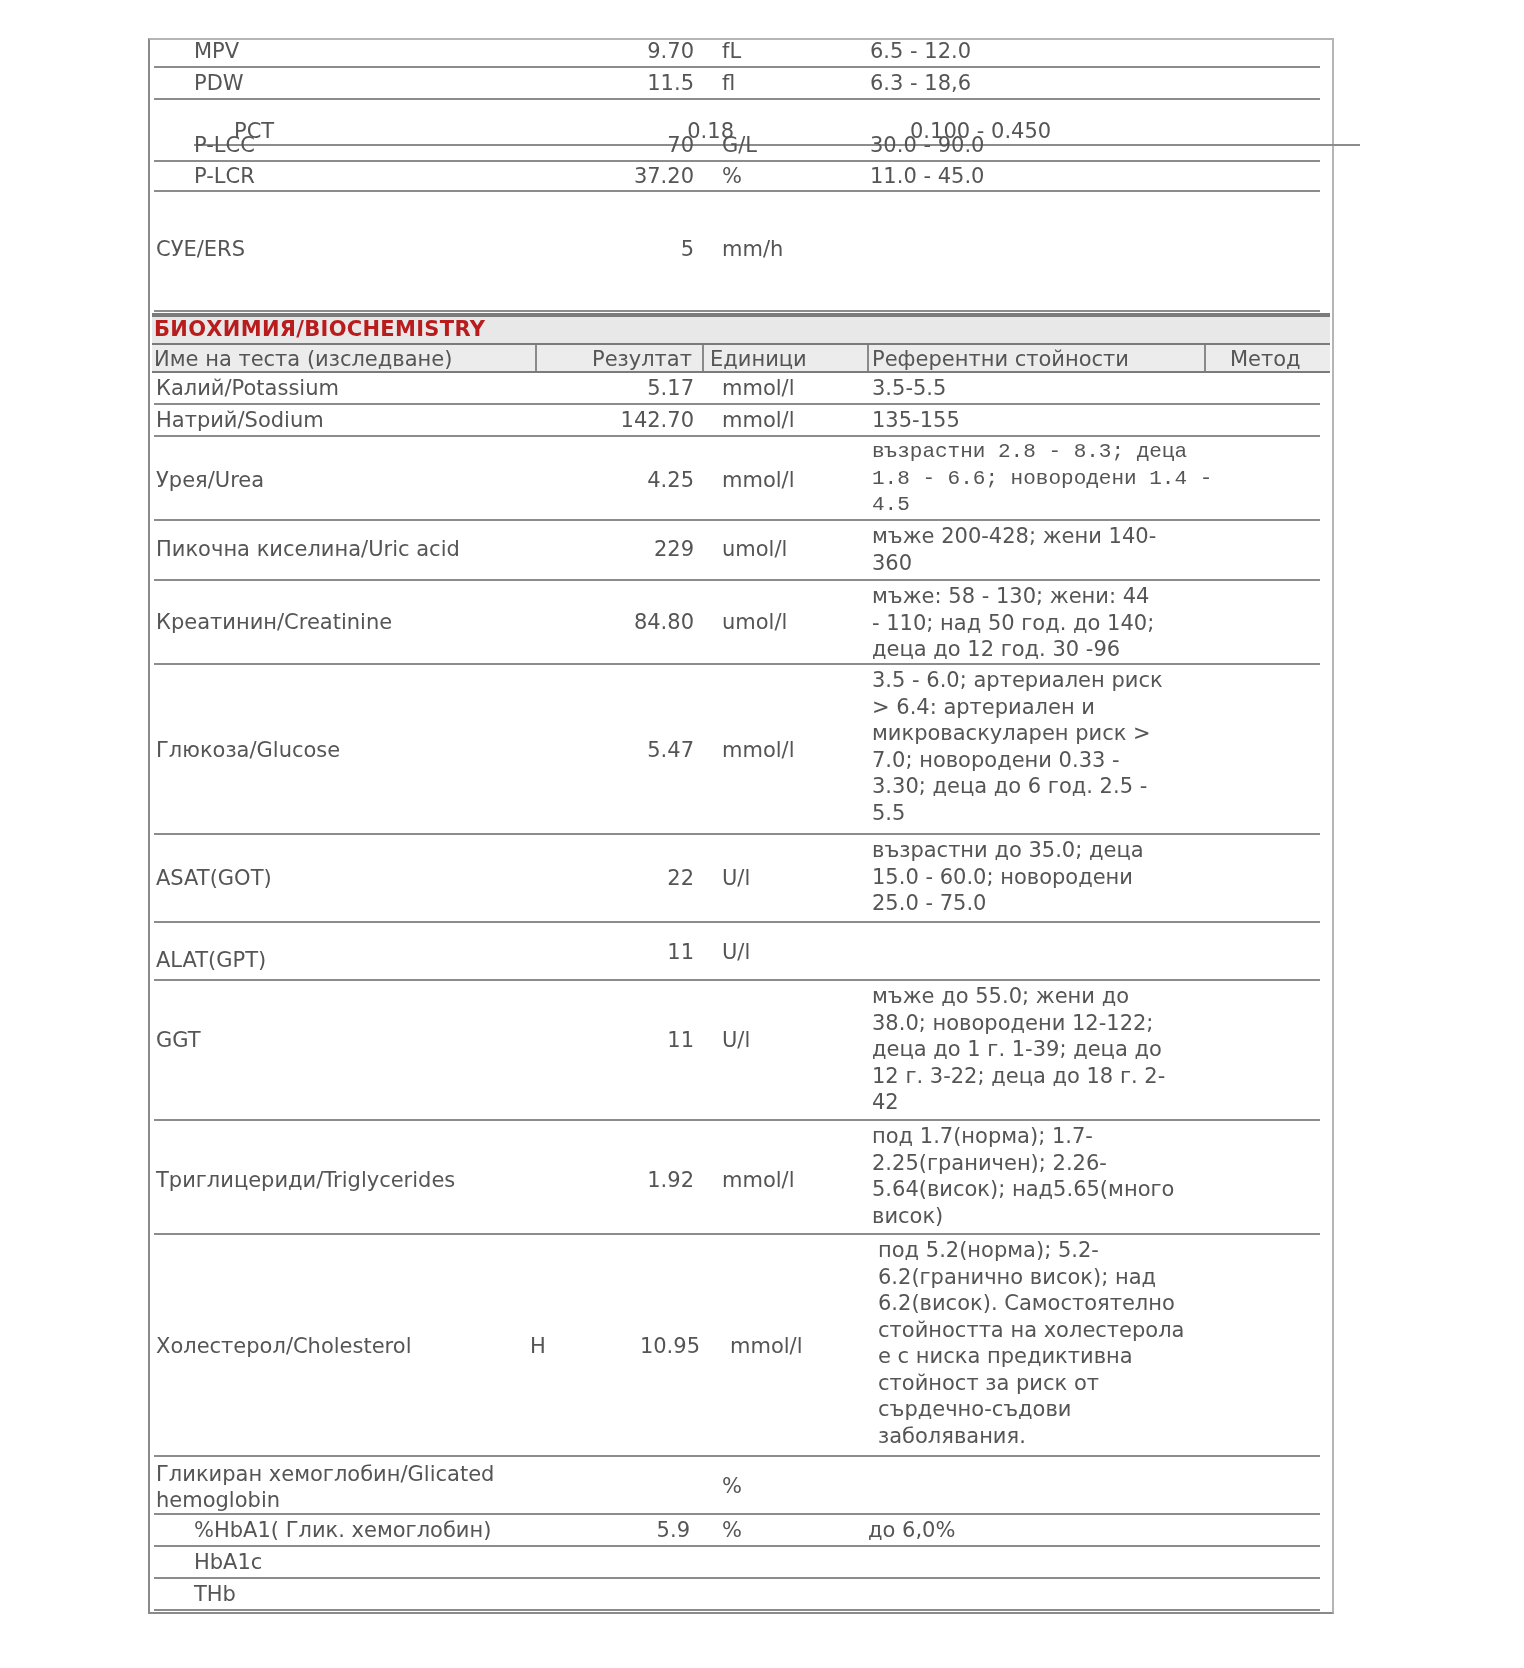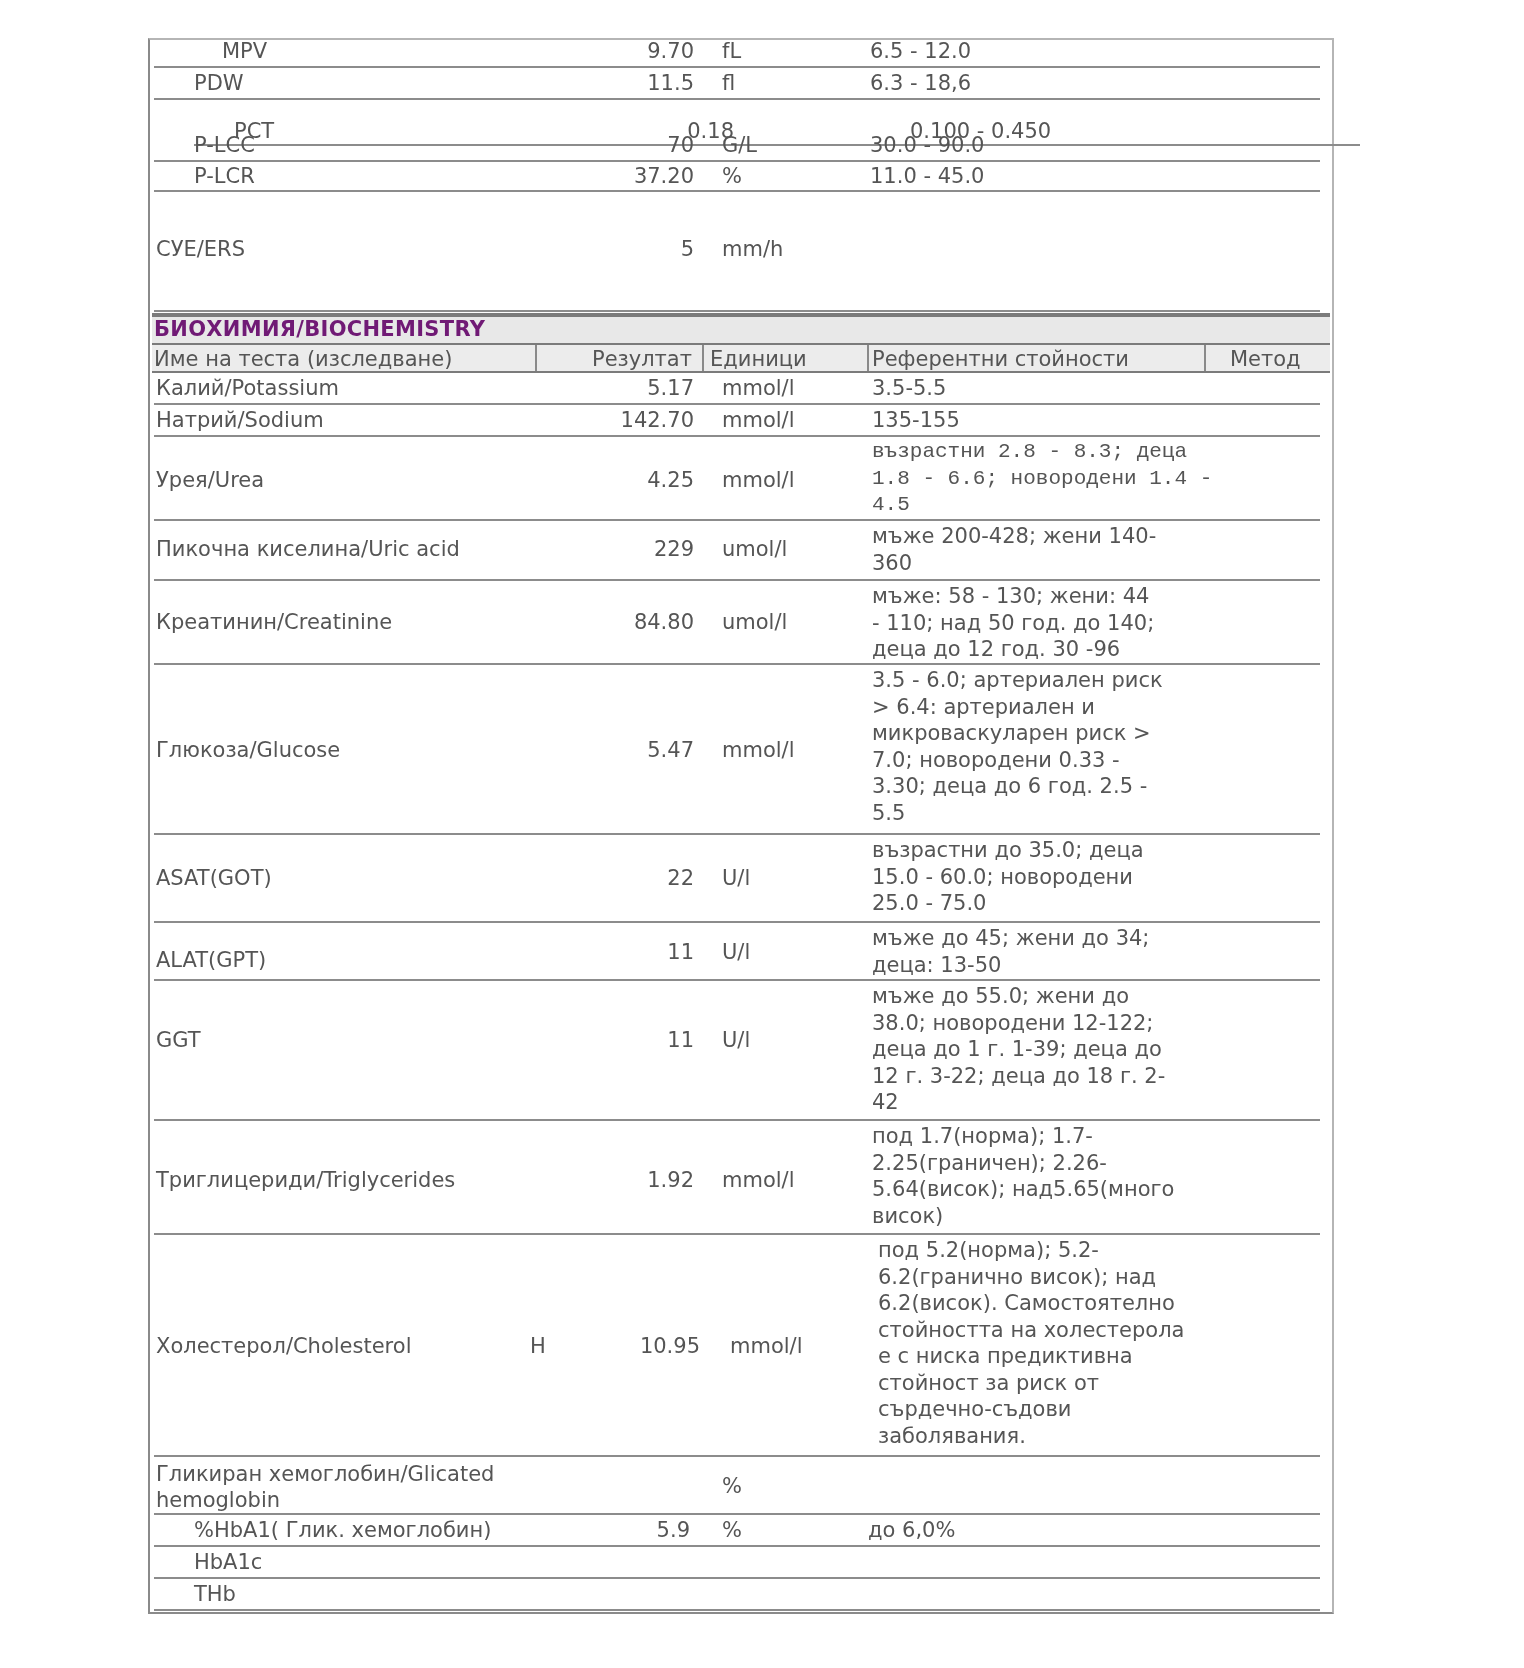--- a/index.html
+++ b/index.html
@@ -13,34 +13,34 @@
   .cell { position: absolute; white-space: nowrap; line-height: 27px; }
   .name { left: 6px; }
   .name.indent { left: 44px; }
   .res { right: 0; text-align: right; }
   .unit { }
   .ref { white-space: pre-line; line-height: 26.5px; }
   .flag { }
   .section { position: absolute; left: 152px; top: 313px; width: 1178px; height: 30px;
              background: #e8e8e8; border-top: 4px solid #7b7b7b; box-sizing: border-box; }
   .section-title { position: absolute; left: 2px; top: 0px; font-weight: bold; font-size: 21px;
-                   color: #701a75; letter-spacing: 0.3px; }
+                   color: #b91c1c; letter-spacing: 0.3px; }
   .hdr { position: absolute; left: 152px; top: 343px; width: 1178px; height: 30px;
          background: #ececec; border-top: 2px solid #7b7b7b; border-bottom: 2px solid #7b7b7b; box-sizing: border-box; }
   .hdr .hc { position: absolute; top: 2px; font-size: 21px; color: #555; white-space: nowrap; }
   .hdr .sep { position: absolute; top: 0; bottom: 0; width: 2px; background: #8a8a8a; }
 </style>
 </head>
 <body>
 
 <div class="frame"></div>
 
 <div id="hema-rows">
     <div class="row" style="top: 38px; height: 30px;">
-      <span class="cell name indent" style="top: 0px; white-space: pre-line; line-height: 26px; left: 44px; margin-left: 28px;">MPV</span>
+      <span class="cell name indent" style="top: 0px; white-space: pre-line; line-height: 26px; left: 44px;">MPV</span>
       <span class="cell res" style="right: auto; left: 404px; width: 140px; top: 0px;">9.70</span>
       <span class="cell unit" style="left: 572px; top: 0px;">fL</span>
       <span class="cell ref" style="left: 720px; top: 0px;">6.5 - 12.0</span>
       <div class="line"></div>
     </div>
     <div class="row" style="top: 68px; height: 32px;">
       <span class="cell name indent" style="top: 2px; white-space: pre-line; line-height: 26px; left: 44px;">PDW</span>
       <span class="cell res" style="right: auto; left: 404px; width: 140px; top: 2px;">11.5</span>
       <span class="cell unit" style="left: 572px; top: 2px;">fl</span>
       <span class="cell ref" style="left: 720px; top: 2px;">6.3 - 18,6</span>
@@ -149,22 +149,20 @@
       <span class="cell unit" style="left: 572px; top: 30px;">U/l</span>
       <span class="cell ref" style="left: 722px; top: 2px;">  възрастни до 35.0; деца
 15.0 - 60.0; новородени
 25.0 - 75.0</span>
       <div class="line"></div>
     </div>
     <div class="row" style="top: 923px; height: 58px;">
       <span class="cell name" style="top: 16px; white-space: pre-line; line-height: 26px; margin-top: 8px;">ALAT(GPT)</span>
       <span class="cell res" style="right: auto; left: 404px; width: 140px; top: 16px;">11</span>
       <span class="cell unit" style="left: 572px; top: 16px;">U/l</span>
-      <span class="cell ref" style="left: 722px; top: 2px;">  мъже до 45; жени до 34;
-деца: 13-50</span>
       <div class="line"></div>
     </div>
     <div class="row" style="top: 981px; height: 140px;">
       <span class="cell name" style="top: 46px; white-space: pre-line; line-height: 26px;">GGT</span>
       <span class="cell res" style="right: auto; left: 404px; width: 140px; top: 46px;">11</span>
       <span class="cell unit" style="left: 572px; top: 46px;">U/l</span>
       <span class="cell ref" style="left: 722px; top: 2px;">  мъже до 55.0; жени до
 38.0; новородени 12-122;
 деца до 1 г. 1-39; деца до
 12 г. 3-22; деца до 18 г. 2-

